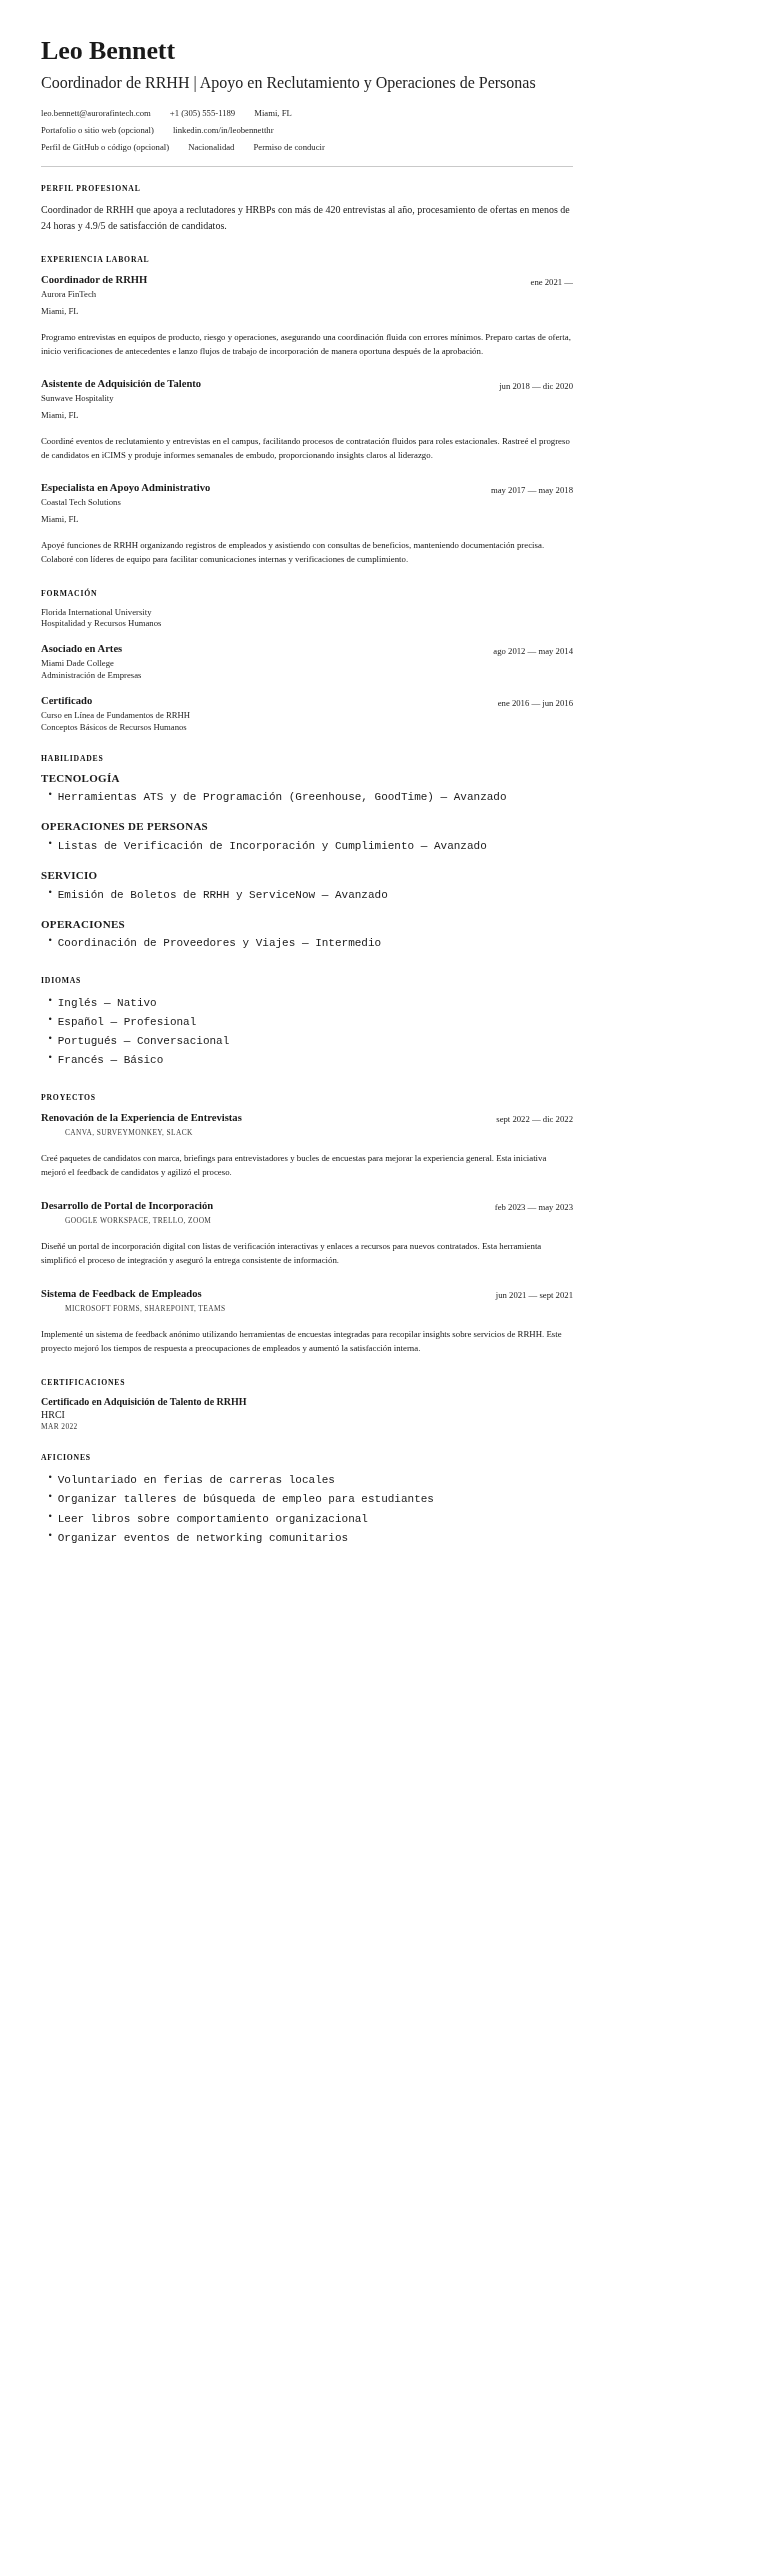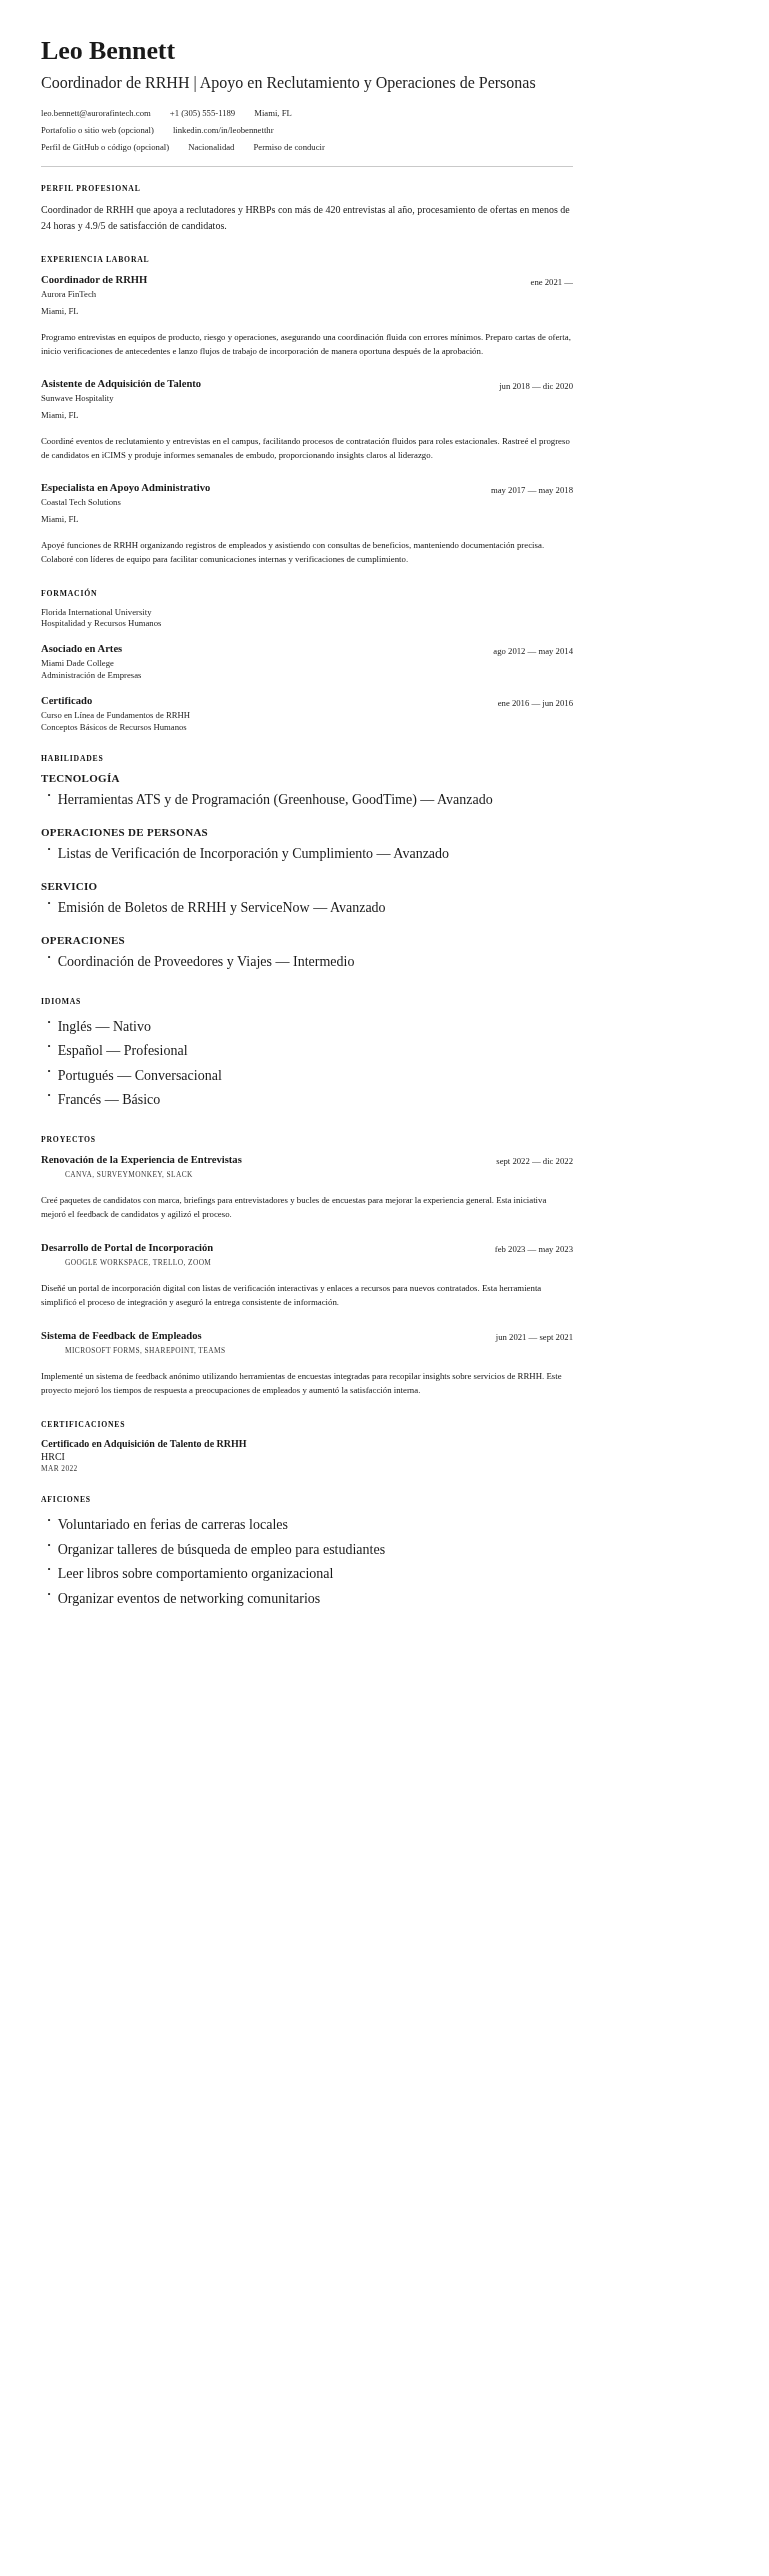--- a/index.html
+++ b/index.html
@@ -116,23 +116,24 @@
     text-transform: uppercase;
     letter-spacing: 0.3px;
     margin: 0 0 4.5px 0;
   }
   ul.bullets {
     margin: 0;
     padding-left: 16.7px;
     list-style: none;
   }
   ul.bullets li {
-    font-size: 14px;
+    font-size: 11px;
     line-height: 1.75;
     position: relative;
+    font-family: Liberation Mono, monospace;
   }
   ul.bullets li::before {
     content: "\2022";
     position: absolute;
     left: -10.3px;
     top: 0;
     font-size: 9px;
   }
   .langs li { line-height: 1.8; }
   .cert-name {

